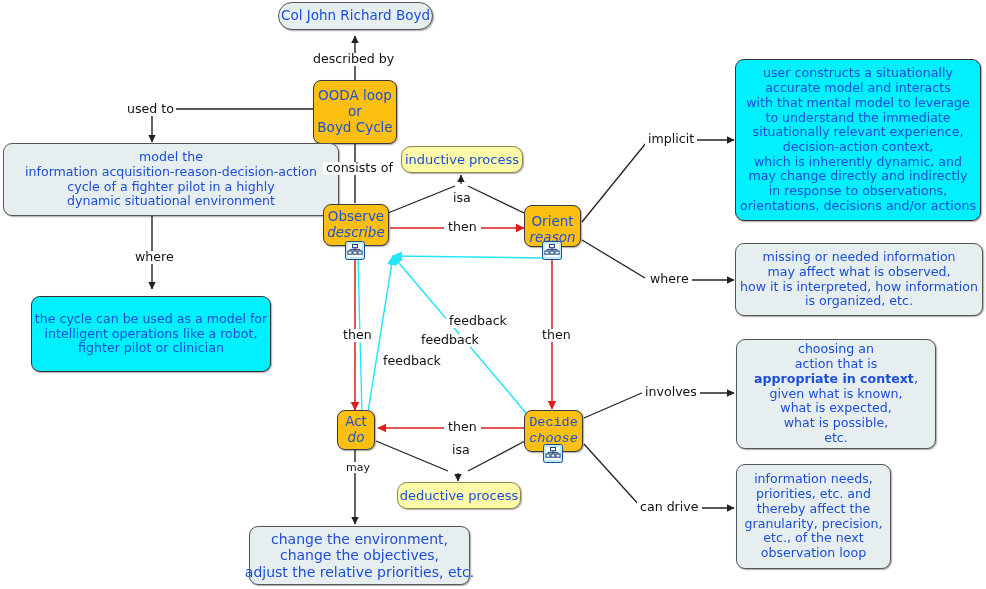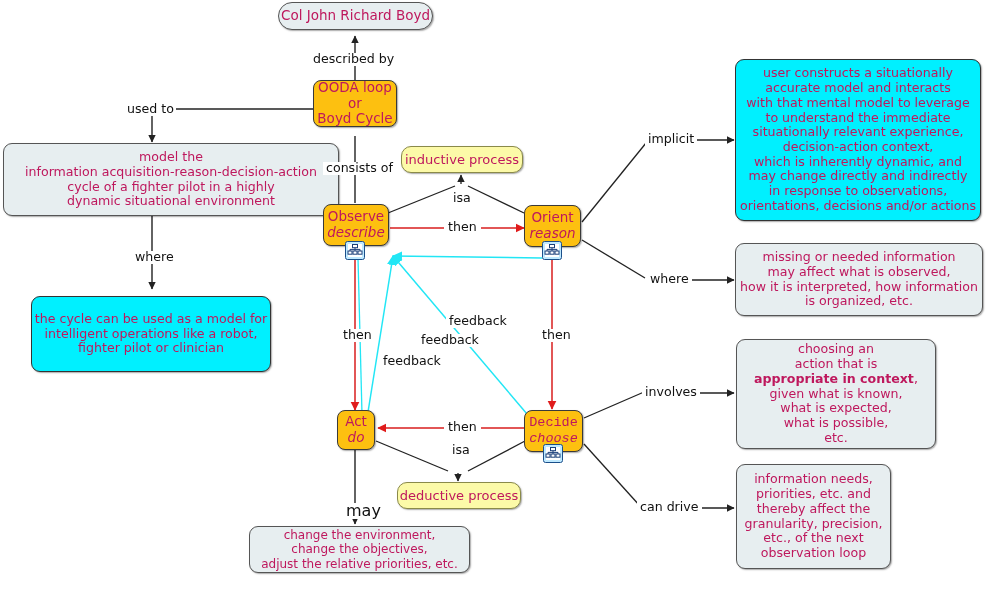--- a/index.html
+++ b/index.html
@@ -23,21 +23,21 @@
   .node{
     position:absolute;
     box-sizing:border-box;
     display:flex;
     flex-direction:column;
     align-items:center;
     justify-content:center;
     text-align:center;
     border:1px solid #4a4a4a;
     border-radius:9px;
-    color:#be185d;
+    color:#1d4ed8;
     line-height:1.17;
     z-index:5;
     box-shadow:1px 1px 1.5px rgba(0,0,0,0.34);
   }
   .n-grey{ background:#e7eef0; border-color:#555; }
   .n-cyan{ background:#00f0ff; border-color:#333; }
   .n-gold{ background:#fdc010; border-color:#3a3a3a; border-radius:8px;}
   .n-yellow{ background:#fcfaa8; border-color:#8a8a4a; border-radius:10px;}
   .node .ln{ display:block; white-space:nowrap; }
   .node b{ font-weight:bold; }
@@ -117,21 +117,21 @@
     <path d="M525,441 L468,471" stroke="#222" stroke-width="1.3" fill="none"></path>
     <path d="M458,473 L458,481" stroke="#222" stroke-width="1.3" fill="none" marker-end="url(#ah-black)"></path>
 
     <path d="M355,450 L355,524" stroke="#222" stroke-width="1.4" fill="none" marker-end="url(#ah-black)"></path>
   </svg>
 
   <div class="node n-grey" style="left:278px;top:2px;width:155px;height:28px;font-size:13.5px;border-radius:14px;">
     <span class="ln">Col John Richard Boyd</span>
   </div>
 
-  <div class="node n-gold" style="left:313px;top:80px;width:84px;height:47px;font-size:13.5px;">
+  <div class="node n-gold" style="left:313px;top:80px;width:84px;height:64px;font-size:13.5px;">
     <span class="ln">OODA loop</span>
     <span class="ln">or</span>
     <span class="ln">Boyd Cycle</span>
   </div>
 
   <div class="node n-grey" style="left:3px;top:143px;width:336px;height:73px;font-size:12.6px;">
     <span class="ln">model the</span>
     <span class="ln">information acquisition-reason-decision-action</span>
     <span class="ln">cycle of a fighter pilot in a highly</span>
     <span class="ln">dynamic situational environment</span>
@@ -149,21 +149,21 @@
 
   <div class="node n-yellow" style="left:397px;top:482px;width:124px;height:27px;font-size:13px;">
     <span class="ln">deductive process</span>
   </div>
 
   <div class="node n-gold" style="left:323px;top:204px;width:66px;height:42px;font-size:13.5px;">
     <span class="ln">Observe</span>
     <span class="ln sub">describe</span>
   </div>
 
-  <div class="node n-gold" style="left:524px;top:205px;width:57px;height:42px;font-size:13.5px;">
+  <div class="node n-gold" style="left:524px;top:205px;width:57px;height:42px;font-size:13.5px;justify-content:flex-end;">
     <span class="ln">Orient</span>
     <span class="ln sub">reason</span>
   </div>
 
   <div class="node n-gold" style="left:524px;top:410px;width:59px;height:42px;font-size:13.5px;font-family:Liberation Mono, monospace;">
     <span class="ln">Decide</span>
     <span class="ln sub">choose</span>
   </div>
 
   <div class="node n-gold" style="left:337px;top:410px;width:38px;height:40px;font-size:13.5px;">
@@ -205,21 +205,21 @@
 
   <div class="node n-grey" style="left:736px;top:464px;width:155px;height:105px;font-size:12.6px;">
     <span class="ln">information needs,</span>
     <span class="ln">priorities, etc. and</span>
     <span class="ln">thereby affect the</span>
     <span class="ln">granularity, precision,</span>
     <span class="ln">etc., of the next</span>
     <span class="ln">observation loop</span>
   </div>
 
-  <div class="node n-grey" style="left:249px;top:526px;width:221px;height:47px;font-size:12px;justify-content:center;">
+  <div class="node n-grey" style="left:249px;top:526px;width:221px;height:59px;font-size:14px;justify-content:center;">
     <span class="ln">change the environment,</span>
     <span class="ln">change the objectives,</span>
     <span class="ln">adjust the relative priorities, etc.</span>
   </div>
 
   <svg class="cm-icon" style="left:345px;top:241px;" viewBox="0 0 20 19">
     <rect x="0.5" y="0.5" width="19" height="18" rx="2" fill="#bfe9ff" stroke="#1b4f8a" stroke-width="1"></rect>
     <rect x="3" y="3" width="14" height="13" fill="#ffffff" stroke="none"></rect>
     <rect x="7.5" y="3.5" width="5" height="3.2" fill="#fff" stroke="#1b3f7a" stroke-width="1"></rect>
     <path d="M10,6.7 L10,8.4 M5,8.4 L15,8.4 M5,8.4 L5,10 M15,8.4 L15,10 M10,8.4 L10,10" stroke="#1b3f7a" stroke-width="1" fill="none"></path>
@@ -275,15 +275,15 @@
   <div class="edge-label" style="left:645px;top:133px;font-size:12.6px;background:#fff;padding:0 3px;text-align:right;">implicit</div>
 
   <div class="edge-label" style="left:647px;top:273px;font-size:12.6px;background:#fff;padding:0 3px;">where</div>
 
   <div class="edge-label" style="left:642px;top:386px;font-size:12.6px;background:#fff;padding:0 3px;">involves</div>
 
   <div class="edge-label" style="left:637px;top:501px;font-size:12.6px;background:#fff;padding:0 3px;">can drive</div>
 
   <div class="edge-label" style="left:449px;top:444px;font-size:12.6px;background:#fff;padding:0 3px;">isa</div>
 
-  <div class="edge-label" style="left:343px;top:503px;font-size:16px;background:#fff;padding:0 3px;text-align:right;">may</div>
+  <div class="edge-label" style="left:343px;top:462px;font-size:11px;background:#fff;padding:0 3px;text-align:right;">may</div>
 
 </div>
 
 </body></html>

